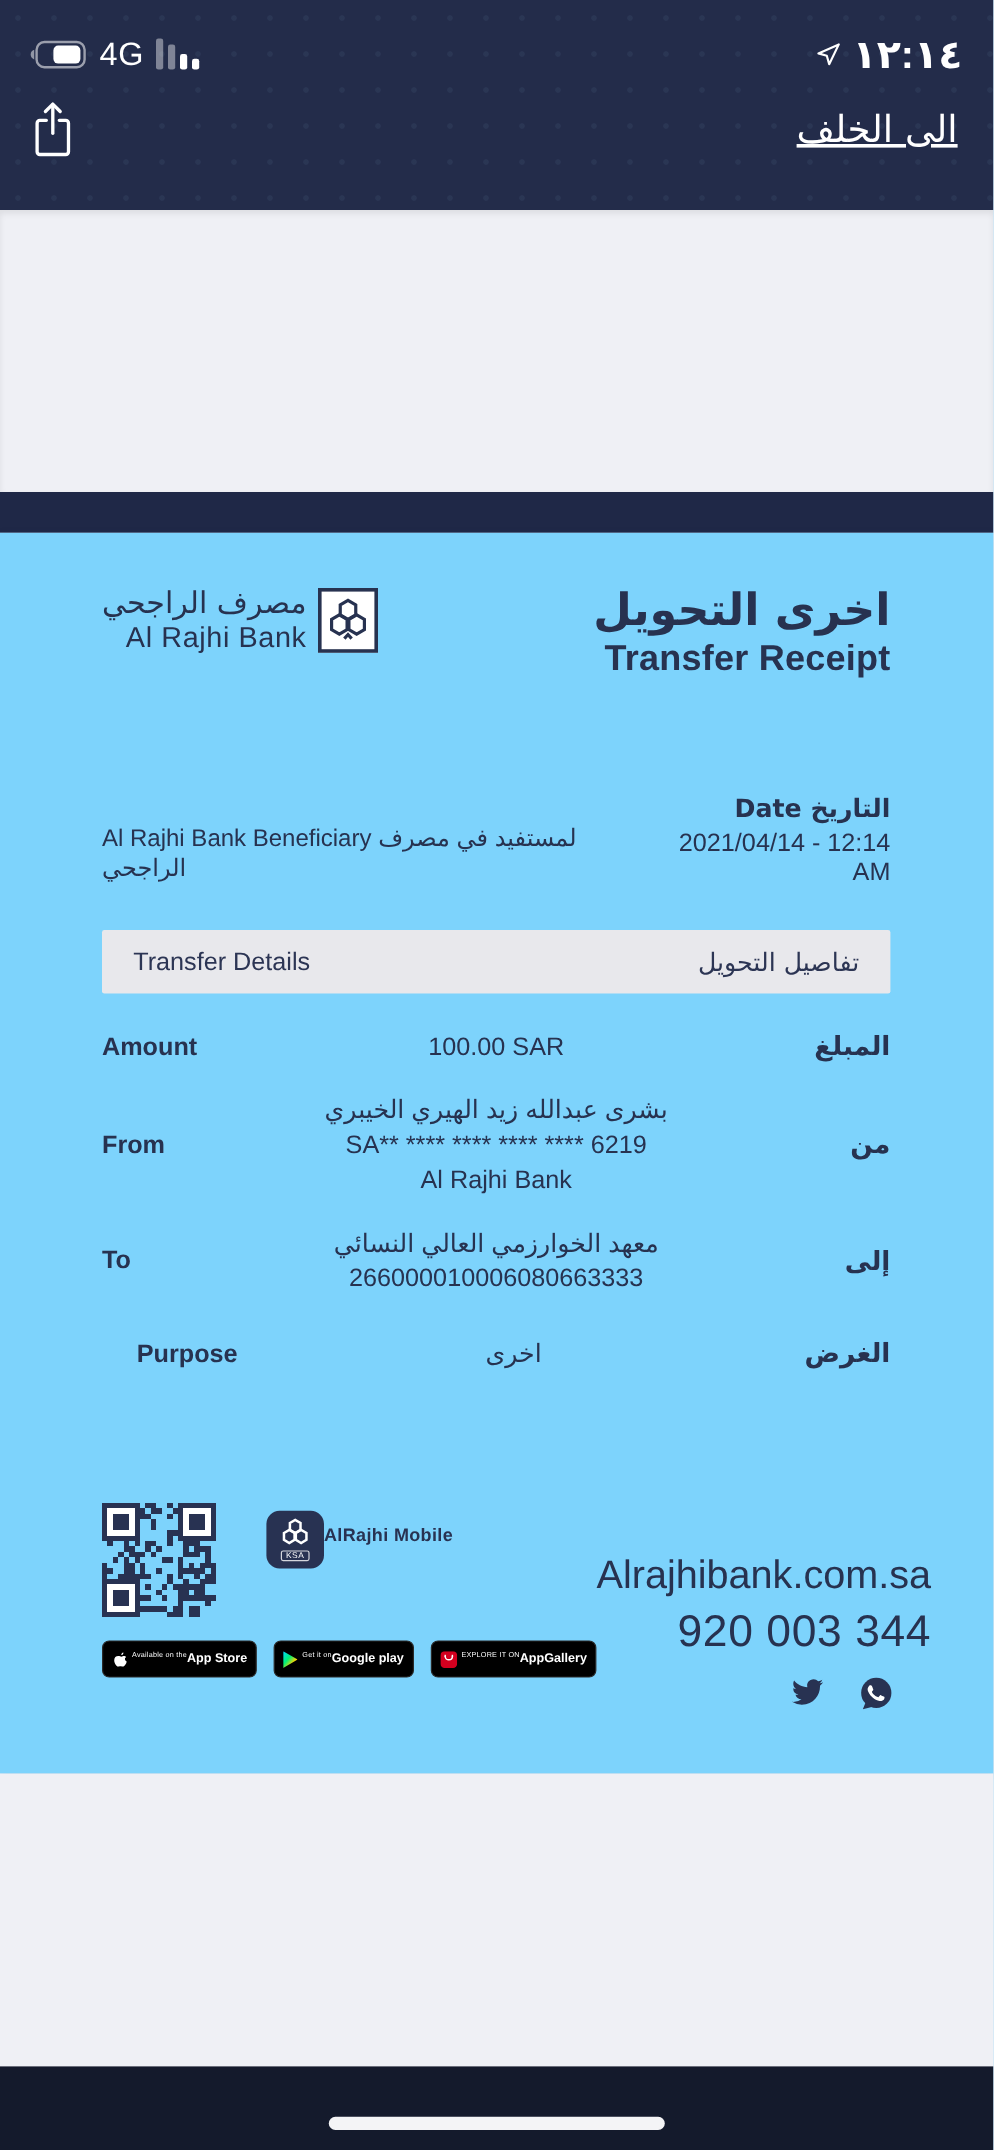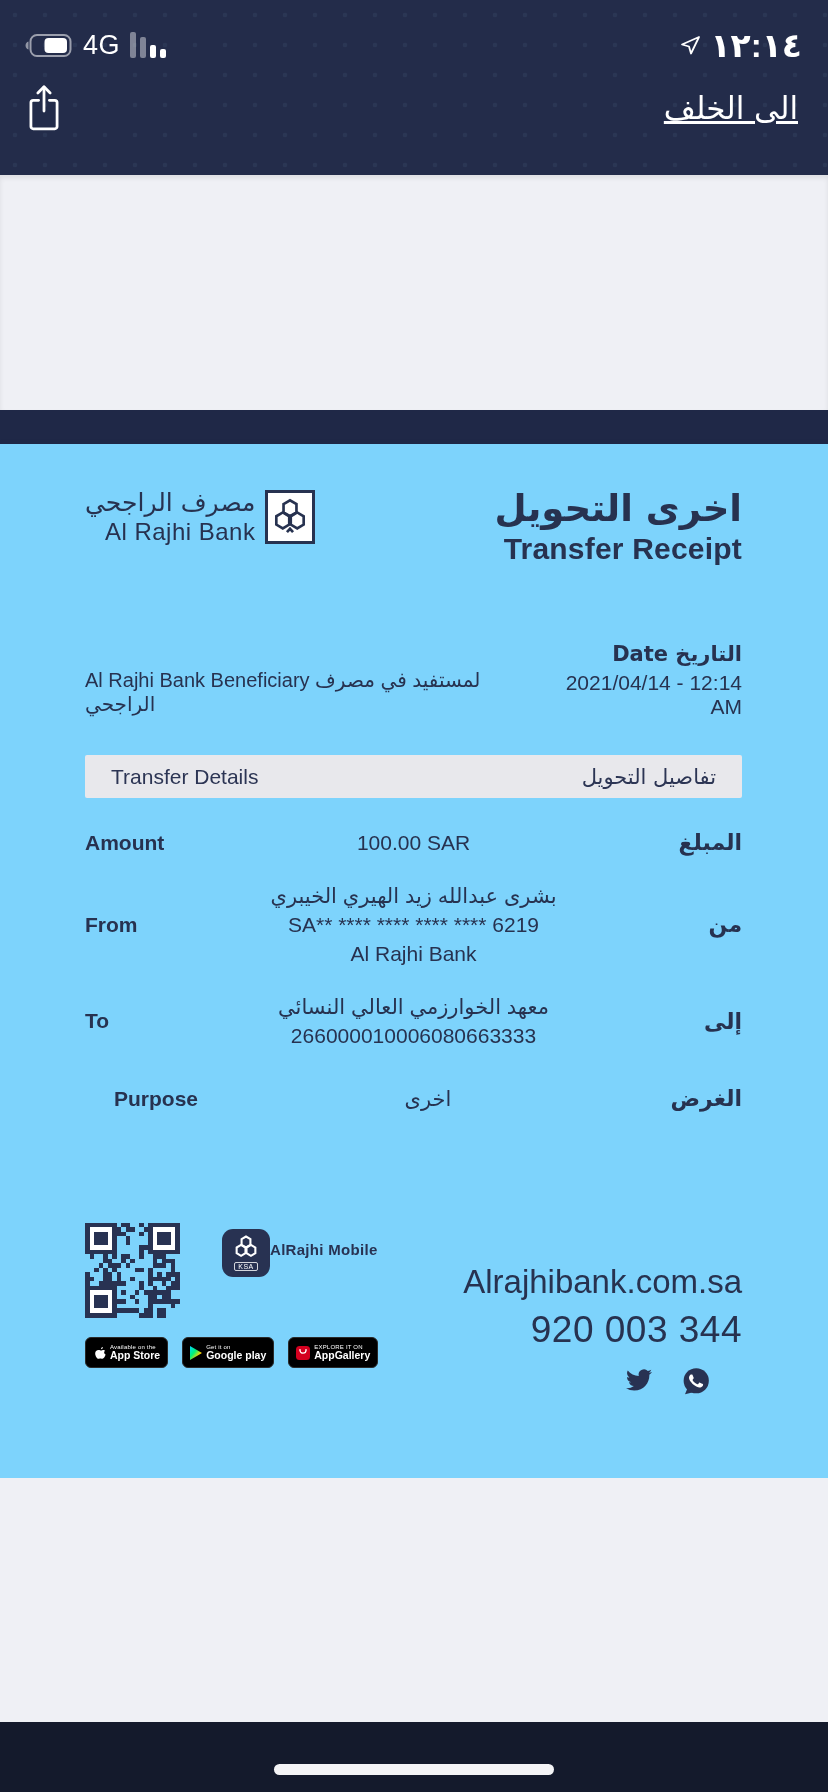--- a/index.html
+++ b/index.html
@@ -61,25 +61,25 @@
     width:50px; height:54px; border:3px solid #273250; background:#fff;
     display:flex; align-items:center; justify-content:center;
   }
   .titles { text-align:right; }
   .title-ar { font-size:37px; font-weight:bold; font-family:"DejaVu Sans",sans-serif; line-height:1.25; }
   .title-en { font-size:30px; font-weight:bold; letter-spacing:.2px; }
 
   .date-row { display:flex; justify-content:space-between; align-items:flex-end; margin-top:76px; }
   .beneficiary-note { font-size:20px; padding-bottom:3px; }
   .date-block { text-align:right; }
-  .date-label { font-size:21px; font-weight:bold; direction:rtl; font-family:"DejaVu Sans",sans-serif; }
+  .date-label { font-size:21px; font-weight:bold; direction:rtl; font-family:"DejaVu Sans",sans-serif;margin-top:20px; }
   .date-value { font-size:21px; margin-top:5px; }
 
   .details-header {
-    margin-top:36px; height:43px; background:#e8e8ec; border-radius:2px;
+    margin-top:36px; height:53px; background:#e8e8ec; border-radius:2px;
     display:flex; justify-content:space-between; align-items:center;
     padding:0 26px; font-size:21px; color:#2c3554;
   }
   .details-header .ar { font-family:"DejaVu Sans",sans-serif; }
 
   .detail-row {
     display:grid; grid-template-columns:140px 1fr 140px; align-items:center;
   }
   .row-amount   { margin-top:18px; padding:12px 0; }
   .row-from     { margin-top:6px;  padding:6px 0; }
@@ -104,21 +104,21 @@
     font-size:7px; color:#fff; border:1px solid rgba(255,255,255,.8);
     padding:0 3px; border-radius:2px; margin-top:1px; letter-spacing:.5px;
   }
   .app-name { margin-top:12px; font-size:15px; font-weight:bold; color:#283252; letter-spacing:.3px; }
   .store-badges { display:flex; gap:14px; margin-top:18px; }
   .badge {
     height:31px; min-width:64px; background:#000; border-radius:6px;
     display:flex; align-items:center; gap:4px; padding:0 7px;
     color:#fff; cursor:pointer; border:1px solid #2a2a2a;
   }
-  .badge-text { display:flex; flex-direction:column; line-height:1.05; text-align:left; }
+  .badge-text { display:flex; flex-direction:row; line-height:1.05; text-align:left; }
   .badge-top { font-size:6px; letter-spacing:.2px; white-space:nowrap; }
   .badge-bottom { font-size:10.5px; font-weight:bold; white-space:nowrap; }
 
   .footer-right { text-align:right; padding-top:42px; }
   .website { font-size:33px; color:#273250; }
   .phone-number { font-size:37px; color:#273250; margin-top:8px; letter-spacing:.5px; }
   .social-row { display:flex; justify-content:flex-end; gap:28px; margin-top:16px; padding-right:32px; }
   .social-row span { cursor:pointer; line-height:0; }
 
   

